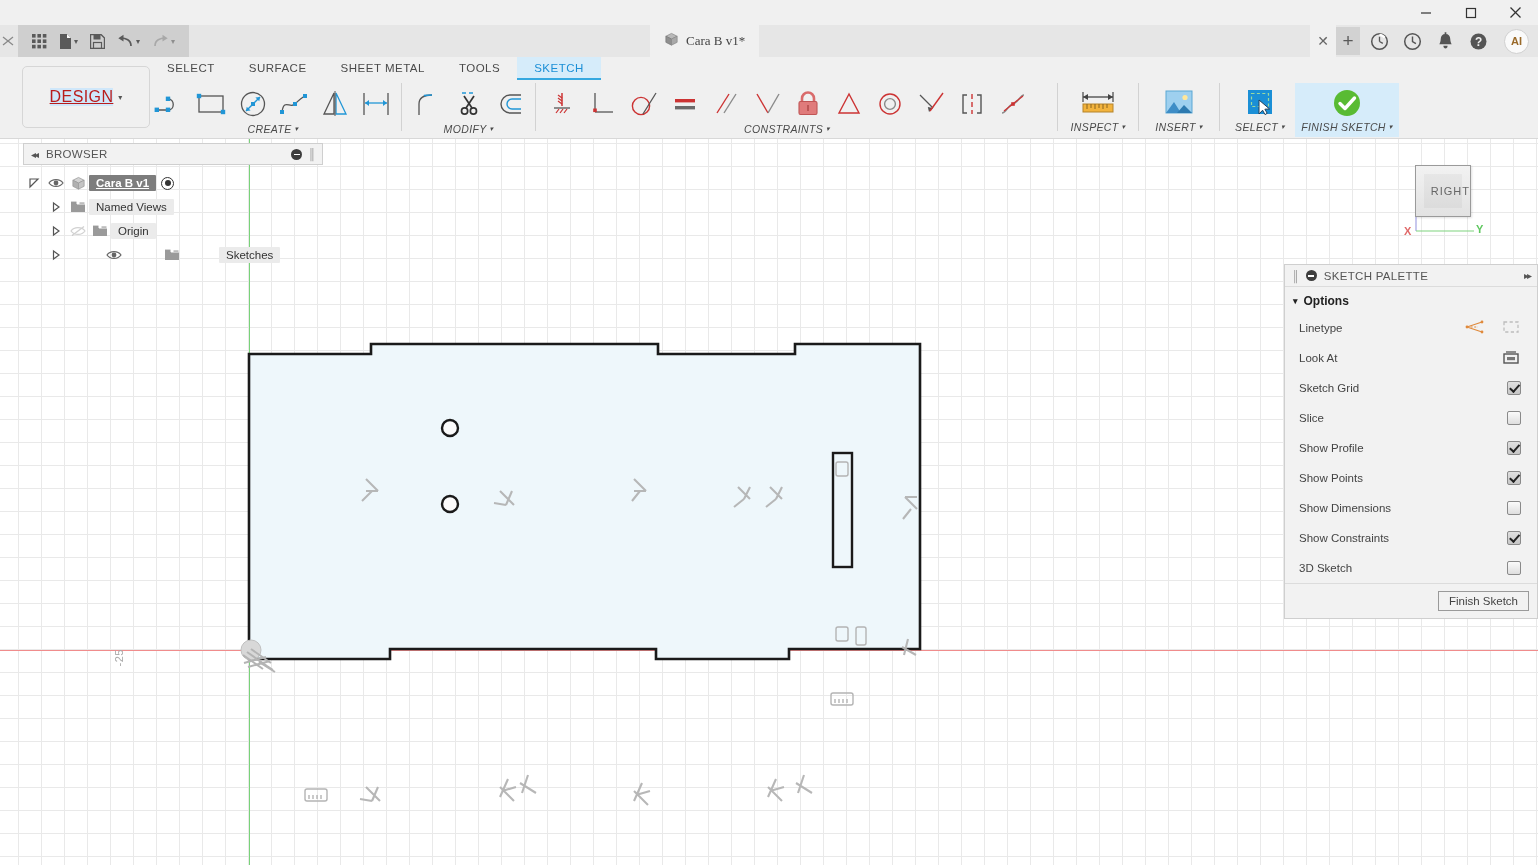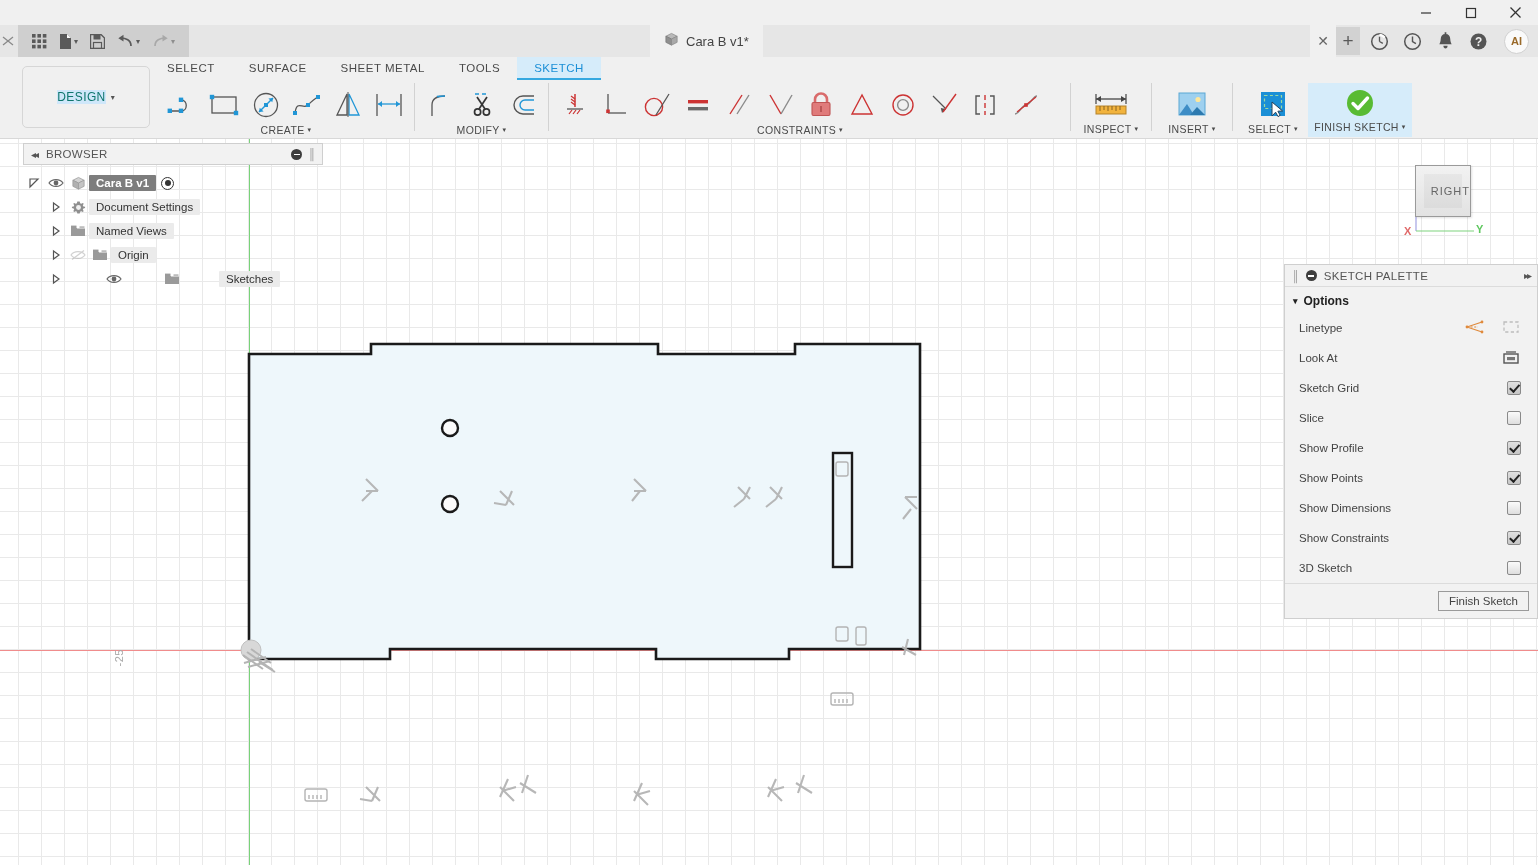--- a/index.html
+++ b/index.html
@@ -35,21 +35,21 @@
   }
   .qat-item {
     display: flex; align-items: center; justify-content: center;
     height: 32px; padding: 0 6px; color: #5a5a5a;
   }
   .qat-caret { font-size: 8px; margin-left: 2px; color: #5a5a5a; }
   .doc-tab {
     position: absolute; left: 650px; top: 0; height: 32px;
     display: flex; align-items: center; gap: 7px;
     padding: 0 14px; background: #f0f0f0;
-    font-size: 13px; color: #444;
+    font-size: 13px; color: #444; font-family: Liberation Serif, serif;
   }
   .tab-close {
     position: absolute; left: 1310px; top: 0; width: 26px; height: 32px;
     display: flex; align-items: center; justify-content: center;
     color: #666; font-size: 14px; background: #f0f0f0;
   }
   .tab-plus {
     position: absolute; left: 1336px; top: 2px; width: 24px; height: 28px;
     display: flex; align-items: center; justify-content: center;
     color: #5a5a5a; font-size: 19px; background: #d2d2d2;
@@ -69,36 +69,36 @@
   
   .ribbon {
     position: absolute; top: 57px; left: 0; width: 1538px; height: 82px;
     background: #f0f0f0; border-bottom: 1px solid #d8d8d8;
   }
   .design-btn {
     position: absolute; left: 22px; top: 9px; width: 128px; height: 62px;
     border: 1px solid #d6d6d6; border-radius: 5px; background: #f0f0f0;
     display: flex; align-items: center; justify-content: center; gap: 5px;
   }
-  .design-btn .lbl { font-size: 12px; color: #0f766e; letter-spacing: .4px; background:#cfe7fa; }
+  .design-btn .lbl { font-size: 16px; color: #b91c1c; letter-spacing: .4px; background:#cfe7fa;text-decoration:underline; }
   .design-btn .cr { font-size: 8px; color: #555; }
 
   .wstabs { position: absolute; left: 150px; top: 0; display: flex; }
   .wstab {
     height: 22px; padding: 0 17px; font-size: 11.5px; color: #4a4a4a;
     letter-spacing: .5px; display: flex; align-items: center; justify-content:center;
     position: relative;
   }
   .wstab.active { color: #1b8fd6; background: #d6ecfa; }
   .wstab.active::after {
     content: ''; position: absolute; left: 0; right: 0; bottom: -1px;
     height: 2.5px; background: #35a8e0;
   }
 
-  .toolrow { position: absolute; left: 163px; top: 26px; display: flex; align-items: center; height: 54px;}
+  .toolrow { position: absolute; left: 150px; top: 26px; display: flex; align-items: flex-start; height: 54px; font-style: italic;}
   .tgroup { display: flex; flex-direction: column; align-items: center; position: relative; }
   .ticons { display: flex; align-items: center; height: 42px; }
   .tbtn {
     width: 41px; height: 42px; display: flex; align-items: center;
     justify-content: center;
   }
   .glabel {
     font-size: 10.5px; color: #4a4a4a; letter-spacing: .35px;
     display: flex; align-items: center; gap: 3px; margin-top: -2px;
   }
@@ -149,21 +149,21 @@
     content:''; position:absolute; left:2.5px; top:5px; width:6px; height:1.5px; background:#fff;
   }
   .grip { color:#999; font-size: 11px; letter-spacing:-1px;}
 
   .tree { margin-top: 6px; font-size: 11.5px; color: #333; }
   .trow { display: flex; align-items: center; height: 24px; }
   .tw-arrow { width: 22px; display:flex; align-items:center; justify-content:center; }
   .tw-eye { width: 22px; display:flex; align-items:center; justify-content:center; }
   .tw-ico { width: 22px; display:flex; align-items:center; justify-content:center; }
   .tlabel { padding: 2px 7px; background: #ebebeb; border-radius: 1px; }
-  .tlabel.sel { background: #7d7d7d; color: #fff; font-weight: 700; }
+  .tlabel.sel { background: #7d7d7d; color: #fff; font-weight: 700; text-decoration: underline; }
   .radio-sel {
     width: 13px; height: 13px; border-radius: 50%; border: 1.6px solid #333;
     display:flex; align-items:center; justify-content:center; margin-left: 5px;
   }
   .radio-sel i { width: 6px; height: 6px; border-radius: 50%; background: #333; display:block;}
 
   
   .sketchsvg { position: absolute; left: 0; top: 0; width: 1538px; height: 726px; pointer-events: none; }
 
   
@@ -727,34 +727,20 @@
               <path d="M2 4.5 L8 7.5 L8 14 L2 11 Z" fill="#b0b0b0" stroke="#9a9a9a" stroke-width=".8"></path>
               <path d="M14 4.5 L8 7.5 L8 14 L14 11 Z" fill="#c4c4c4" stroke="#9a9a9a" stroke-width=".8"></path>
             </svg>
           </span>
           <span class="tlabel sel">Cara B v1</span>
           <span class="radio-sel">
               <i></i>
             </span>
         </div>
 
-        <div class="trow" style="padding-left:22px;">
-          <span class="tw-arrow">
-            <svg width="12" height="12" viewBox="0 0 12 12">
-                <path d="M3.5 2 L9 6 L3.5 10 Z" fill="none" stroke="#555" stroke-width="1.2"></path>
-              </svg>
-          </span>
-          <span class="tw-ico">
-            <svg width="15" height="15" viewBox="0 0 16 16">
-              <path d="M8 1.6 L9.3 1.6 L9.7 3.4 L11 4 L12.6 3.1 L13.6 4.1 L12.6 5.6 L13.2 6.9 L15 7.3 L15 8.6 L13.2 9 L12.6 10.3 L13.6 11.8 L12.6 12.8 L11 12 L9.7 12.6 L9.3 14.4 L8 14.4 L6.7 14.4 L6.3 12.6 L5 12 L3.4 12.8 L2.4 11.8 L3.4 10.3 L2.8 9 L1 8.6 L1 7.3 L2.8 6.9 L3.4 5.6 L2.4 4.1 L3.4 3.1 L5 4 L6.3 3.4 L6.7 1.6 Z" fill="#8f8f8f"></path>
-              <circle cx="8" cy="8" r="2.6" fill="#f0f0f0"></circle>
-            </svg>
-          </span>
-          <span class="tlabel">Document Settings</span>
-        </div>
 
         <div class="trow" style="padding-left:22px;">
           <span class="tw-arrow">
             <svg width="12" height="12" viewBox="0 0 12 12">
                 <path d="M3.5 2 L9 6 L3.5 10 Z" fill="none" stroke="#555" stroke-width="1.2"></path>
               </svg>
           </span>
           <span class="tw-ico">
             <svg width="16" height="14" viewBox="0 0 16 14">
                 <path d="M1 3 L6 3 L7.2 4.6 L15 4.6 L15 12 L1 12 Z" fill="#9a9a9a"></path>

